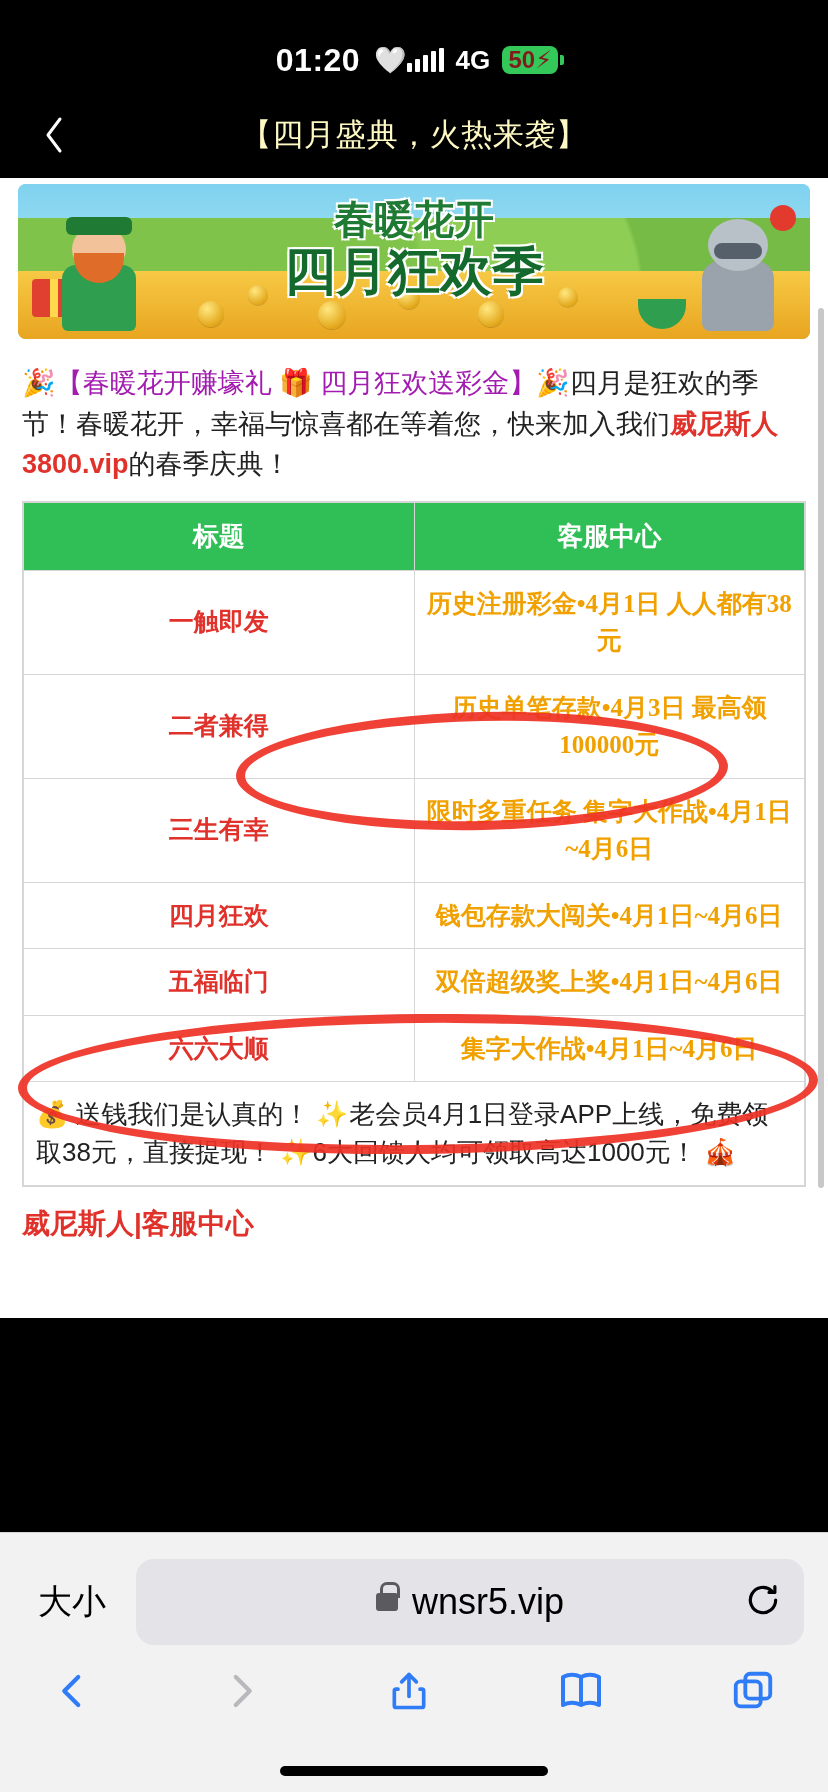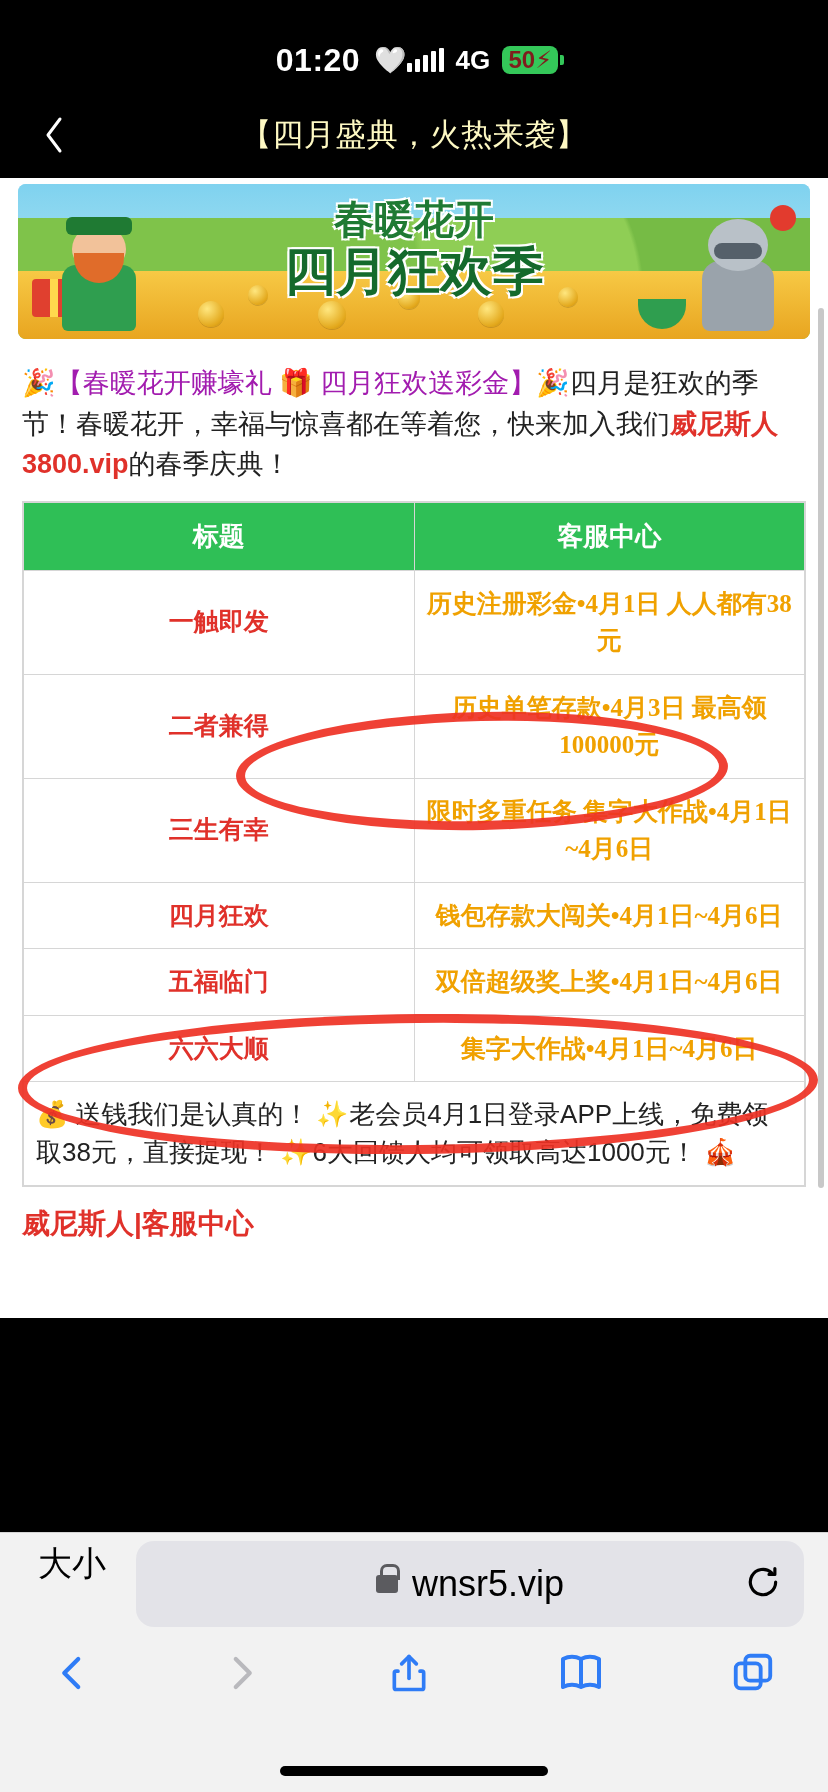--- a/index.html
+++ b/index.html
@@ -323,22 +323,22 @@
   
   .browser-bar {
     position: absolute;
     left: 0; right: 0; bottom: 0;
     height: 260px;
     background: #f2f2f2;
     border-top: 1px solid #d4d4d4;
   }
   .url-row {
     display: flex;
-    align-items: flex-start;
-    padding: 8px 24px 0 24px;
+    align-items: center;
+    padding: 26px 24px 0 24px;
     gap: 16px;
   }
   .size-button {
     font-size: 34px;
     color: #000;
     padding: 0 14px;
     font-weight: 400;
   }
   .url-field {
     flex: 1;

